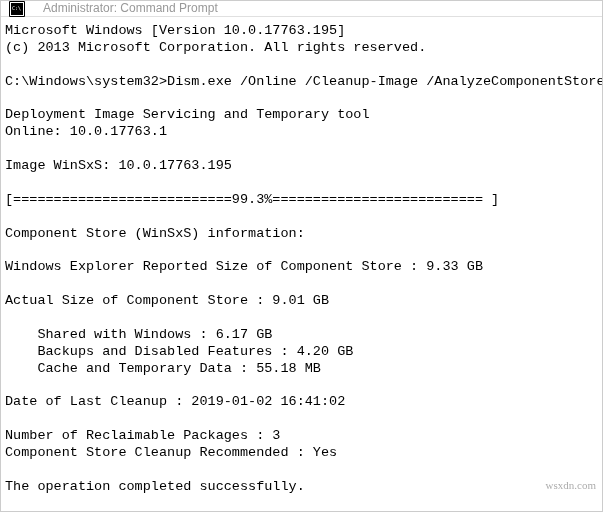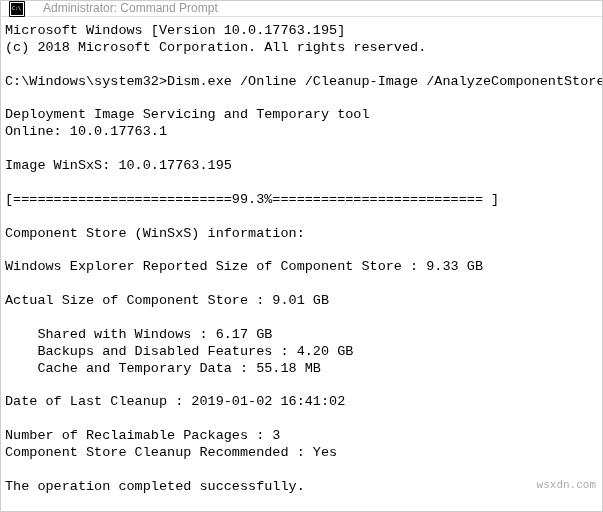--- a/index.html
+++ b/index.html
@@ -47,42 +47,42 @@
       padding: 6px 4px;
       white-space: pre;
       overflow: hidden;
       height: calc(100% - 30px);
       position: relative;
     }
     .watermark {
       position: absolute;
       bottom: 4px;
       right: 6px;
-      font-family: Liberation Mono, monospace;
+      font-family: Liberation Serif, serif;
       font-size: 11px;
       color: rgba(0,0,0,0.35);
     }
   </style>
 </head>
 <body>
 
 <div class="titlebar">
   <span class="app-icon">
     <svg viewBox="0 0 16 16">
       <rect x="0" y="0" width="16" height="16" fill="#000" rx="1"></rect>
       <rect x="1" y="1" width="14" height="14" fill="#fff"></rect>
       <rect x="2" y="2" width="12" height="12" fill="#000"></rect>
       <text x="3" y="9" font-size="5" fill="#fff" font-family="monospace">C:\</text>
     </svg>
   </span>
   <span class="title-text">Administrator: Command Prompt</span>
 </div>
 
 <div class="console"><span>Microsoft Windows [Version 10.0.17763.195]</span>
-<span>(c) 2018 Microsoft Corporation. All rights reserved.</span>
+<span>(c) 2013 Microsoft Corporation. All rights reserved.</span>
 
 <span>C:\Windows\system32&gt;</span><span>Dism.exe /Online /Cleanup-Image /AnalyzeComponentStore</span>
 
 <span>Deployment Image Servicing and Temporary tool</span>
 <span>Online: 10.0.17763.1</span>
 
 <span>Image WinSxS: 10.0.17763.195</span>
 
 <span>[===========================99.3%========================== ]</span>
 

